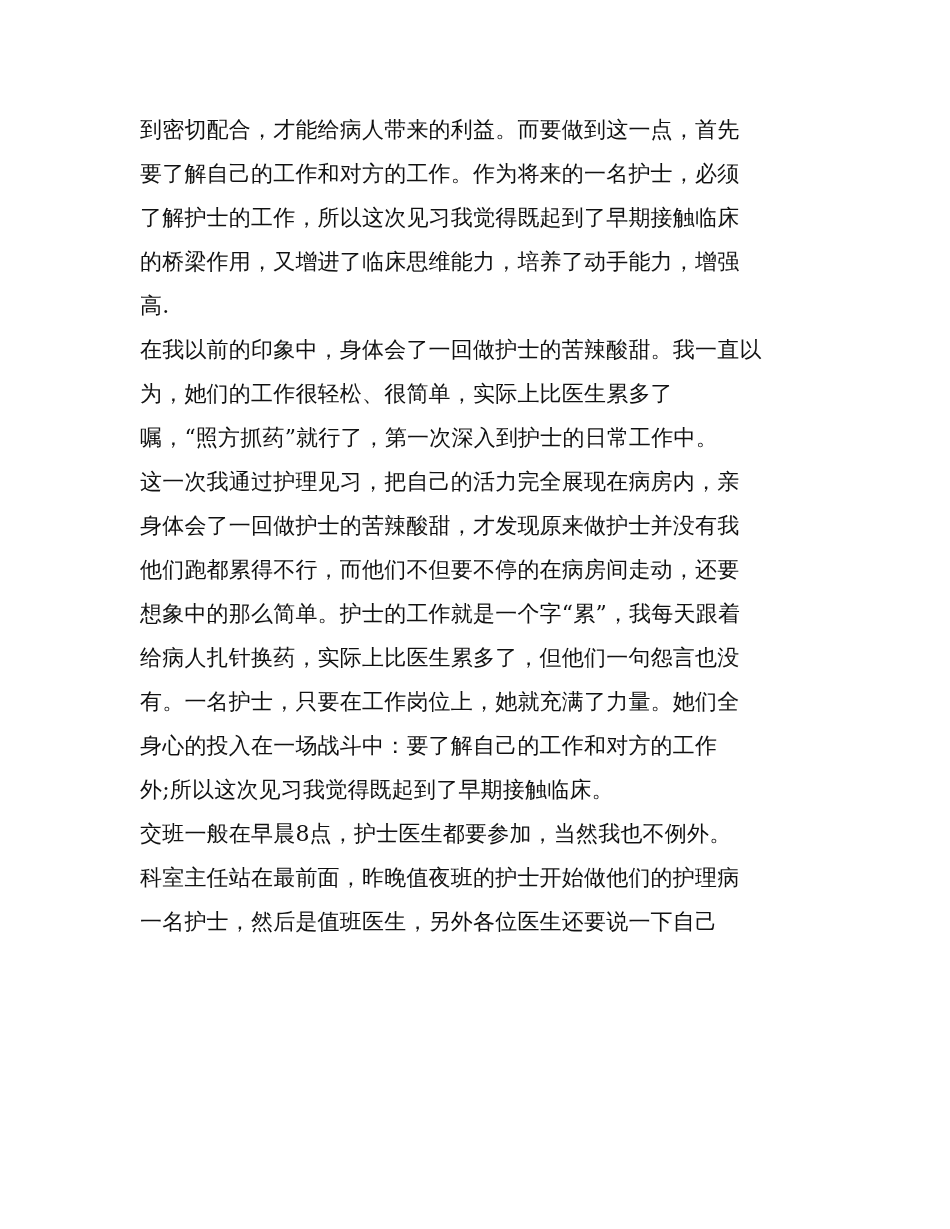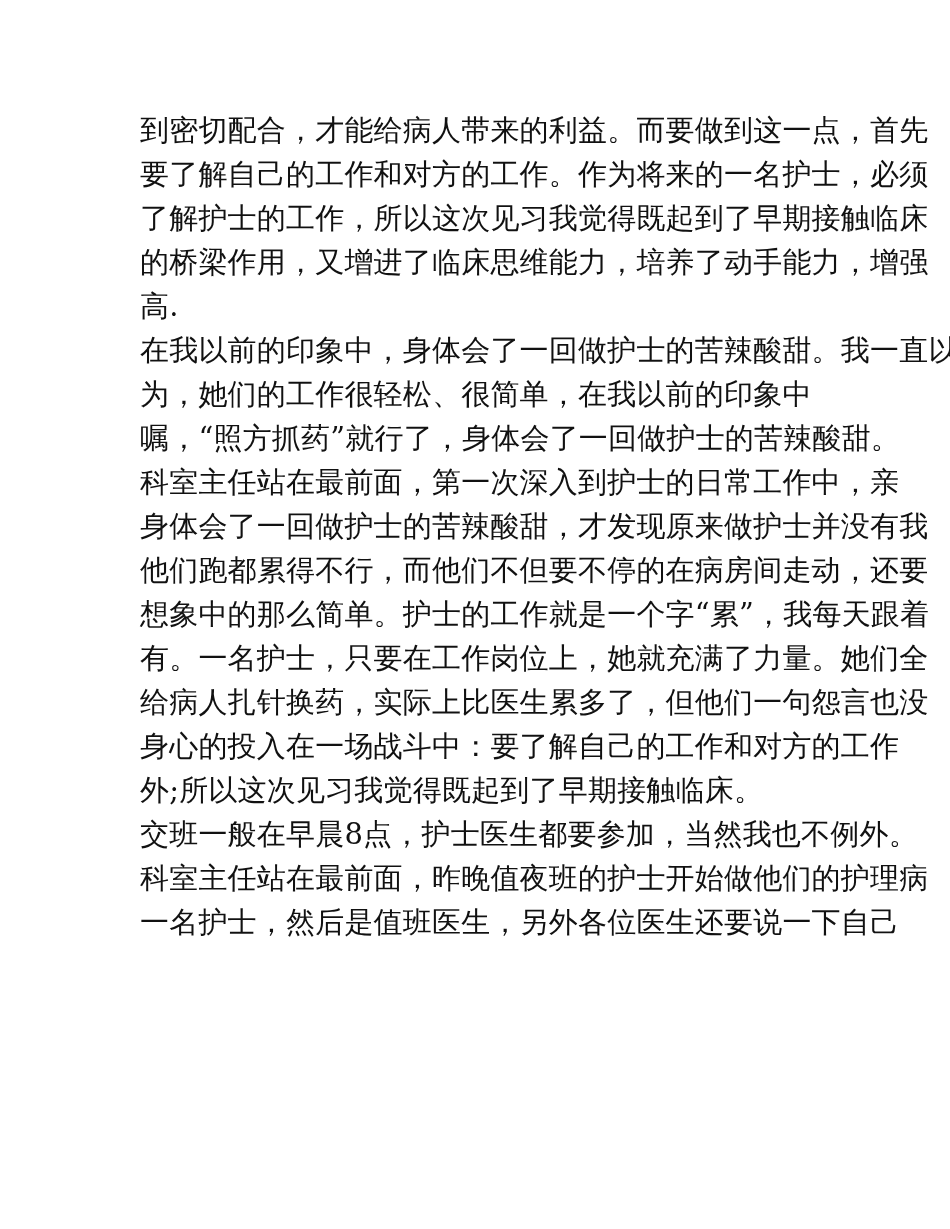--- a/index.html
+++ b/index.html
@@ -1,46 +1,46 @@
 <!DOCTYPE html>
 <html><head>
 <meta charset="utf-8">
 <style>
   html, body { margin: 0; padding: 0; background: #ffffff; }
   body { width: 950px; height: 1229px; position: relative; overflow: hidden; }
   .page { position: absolute; left: 0; top: 0; width: 950px; height: 1229px; background: #fff; }
   .content { position: absolute; left: 140px; top: 108px; width: 680px; }
   .line {
     font-family: "DejaVu Serif", "Liberation Serif", serif;
-    font-size: 29px;
+    font-size: 22px;
     color: #111111;
     height: 44px;
     line-height: 44px;
     white-space: nowrap;
     letter-spacing: 0.2px;
   }
 </style>
 </head>
 <body>
 
 <div class="page">
   <div class="content">
     <div class="line">到密切配合，才能给病人带来的利益。而要做到这一点，首先</div>
     <div class="line">要了解自己的工作和对方的工作。作为将来的一名护士，必须</div>
     <div class="line">了解护士的工作，所以这次见习我觉得既起到了早期接触临床</div>
     <div class="line">的桥梁作用，又增进了临床思维能力，培养了动手能力，增强</div>
     <div class="line">高.</div>
     <div class="line">在我以前的印象中，身体会了一回做护士的苦辣酸甜。我一直以</div>
-    <div class="line">为，她们的工作很轻松、很简单，在我以前的印象中</div>
-    <div class="line">嘱，“照方抓药”就行了，身体会了一回做护士的苦辣酸甜。</div>
-    <div class="line">科室主任站在最前面，第一次深入到护士的日常工作中，亲</div>
+    <div class="line">为，她们的工作很轻松、很简单，实际上比医生累多了</div>
+    <div class="line">嘱，“照方抓药”就行了，第一次深入到护士的日常工作中。</div>
+    <div class="line">这一次我通过护理见习，把自己的活力完全展现在病房内，亲</div>
     <div class="line">身体会了一回做护士的苦辣酸甜，才发现原来做护士并没有我</div>
     <div class="line">他们跑都累得不行，而他们不但要不停的在病房间走动，还要</div>
     <div class="line">想象中的那么简单。护士的工作就是一个字“累”，我每天跟着</div>
+    <div class="line">给病人扎针换药，实际上比医生累多了，但他们一句怨言也没</div>
     <div class="line">有。一名护士，只要在工作岗位上，她就充满了力量。她们全</div>
-    <div class="line">给病人扎针换药，实际上比医生累多了，但他们一句怨言也没</div>
     <div class="line">身心的投入在一场战斗中：要了解自己的工作和对方的工作</div>
     <div class="line">外;所以这次见习我觉得既起到了早期接触临床。</div>
     <div class="line">交班一般在早晨8点，护士医生都要参加，当然我也不例外。</div>
     <div class="line">科室主任站在最前面，昨晚值夜班的护士开始做他们的护理病</div>
     <div class="line">一名护士，然后是值班医生，另外各位医生还要说一下自己</div>
   </div>
 </div>
 
 </body></html>

